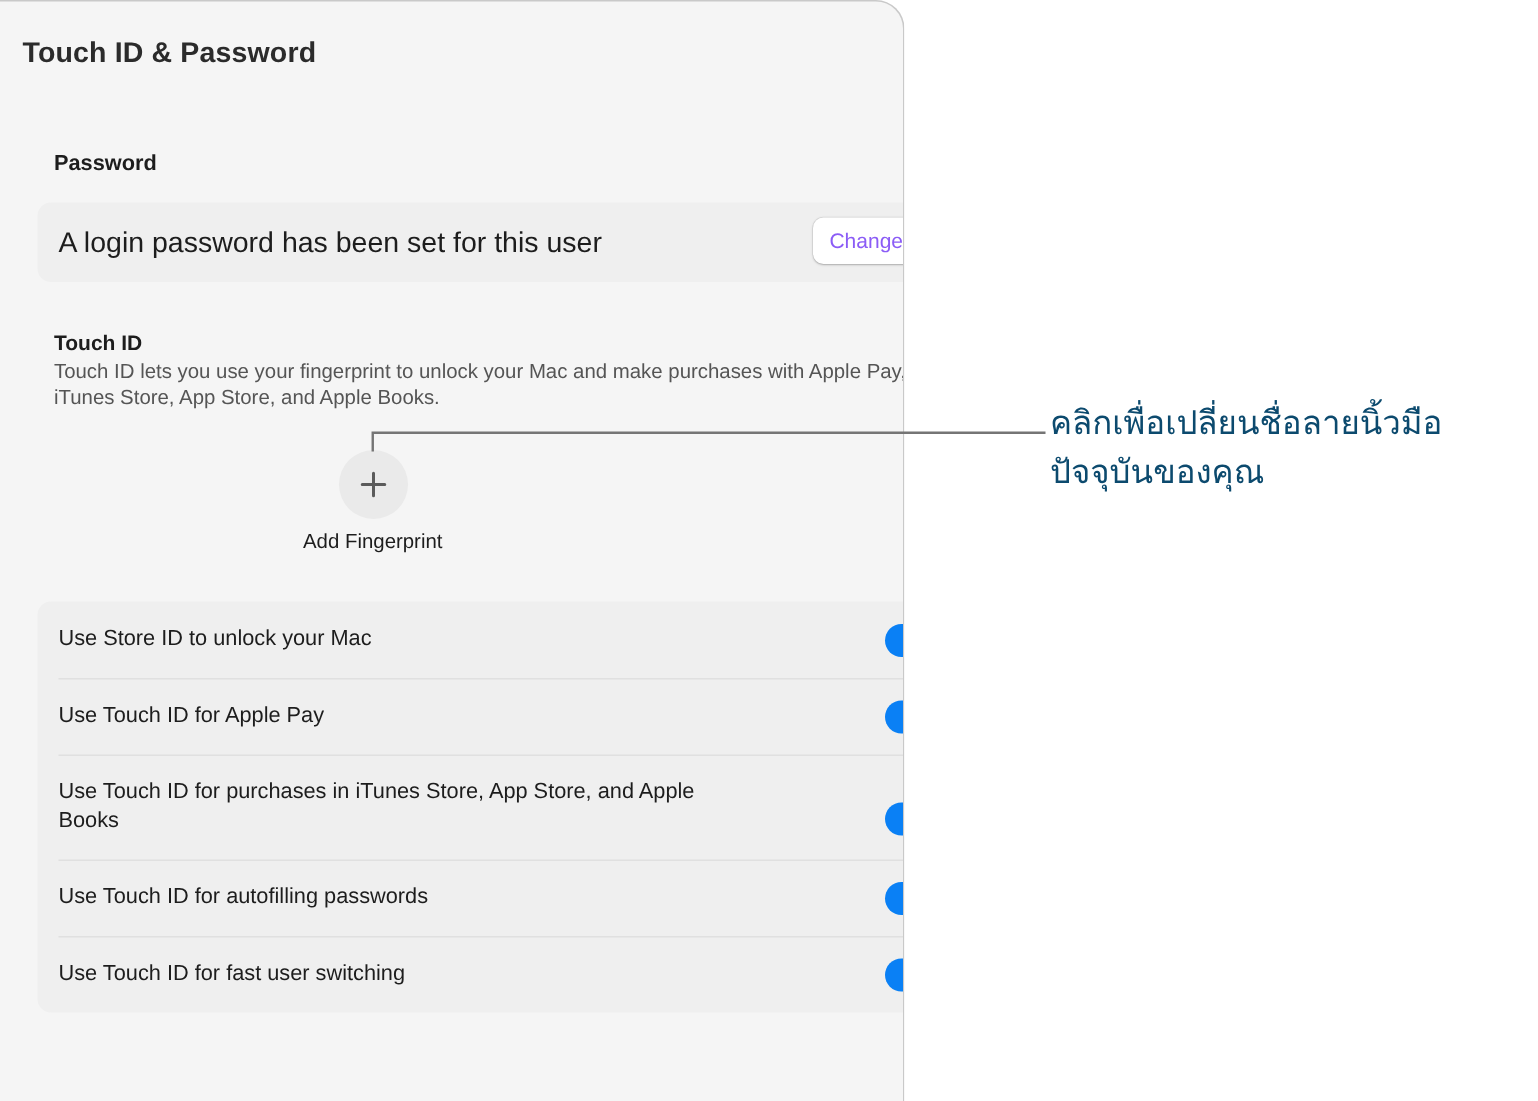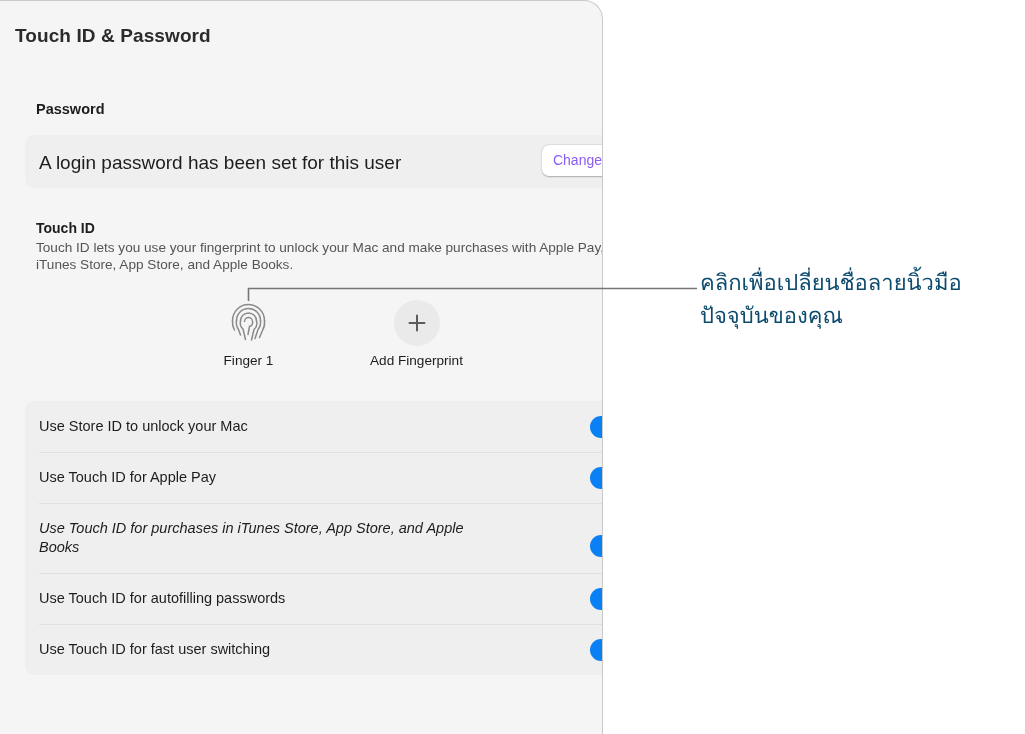--- a/index.html
+++ b/index.html
@@ -192,21 +192,20 @@
     left: 16.5px;
     width: 19px;
     height: 19px;
     border-radius: 50%;
     background: #ffffff;
     box-shadow: 0 0.5px 1.5px rgba(0,0,0,0.3);
   }
   
   .toggle-row.multiline {
     align-items: center;
-    font-style: italic;
   }
   .toggle-row.multiline .switch {
     margin-top: 15px;
   }
 
   
   #help-button {
     position: absolute;
     left: 610px;
     top: 691px;
@@ -257,39 +256,20 @@
   <div id="password-card">
     <div id="password-status-text">A login password has been set for this user</div>
     <button id="change-password-button">Change…</button>
   </div>
 
   <div id="touchid-heading">Touch ID</div>
   <div id="touchid-description">Touch ID lets you use your fingerprint to unlock your Mac and make purchases with Apple Pay, iTunes Store, App Store, and Apple Books.</div>
 
   <div id="fingerprint-row">
 
-    <div class="print-item">
-      <div class="print-icon-wrap">
-        <svg width="45" height="45" viewBox="0 0 45 45" aria-hidden="true">
-          <g fill="none" stroke="#8a8a8a" stroke-width="1.5" stroke-linecap="round">
-            <path d="M6.5 20.5 A16 16 0 0 1 38.5 20.5"></path>
-            <path d="M6.5 20.5 A16 16 0 0 0 8.5 30"></path>
-            <path d="M38.5 20.5 A16 16 0 0 1 36.5 30.5 L33.5 37.5"></path>
-            <path d="M10.5 20.5 A12 12 0 0 1 34.5 20.5"></path>
-            <path d="M10.5 20.5 A12 12 0 0 0 12.5 29.5 L14.5 35"></path>
-            <path d="M34.5 20.5 A12 12 0 0 1 32 29.5 L29 38.5"></path>
-            <path d="M14.5 21 A8 8 0 0 1 30.5 21"></path>
-            <path d="M14.5 21 A8 8 0 0 0 17 29 L19.5 39.5"></path>
-            <path d="M30.5 21 A8 8 0 0 1 28 29.5 L25.5 40"></path>
-            <path d="M18.5 21.5 A4 4 0 0 1 26.5 21.5 A4 4 0 0 1 23.5 26.5 L22 34.5"></path>
-          </g>
-        </svg>
-      </div>
-      <div class="print-label">Finger 1</div>
-    </div>
 
     <div class="print-item">
       <div class="print-icon-wrap">
         <div id="add-fingerprint-circle">
           <svg width="22" height="22" viewBox="0 0 22 22" aria-hidden="true">
             <path d="M11 3.5 L11 18.5 M3.5 11 L18.5 11" stroke="#5b5b5b" stroke-width="2" stroke-linecap="round"></path>
           </svg>
         </div>
       </div>
       <div class="print-label">Add Fingerprint</div>

